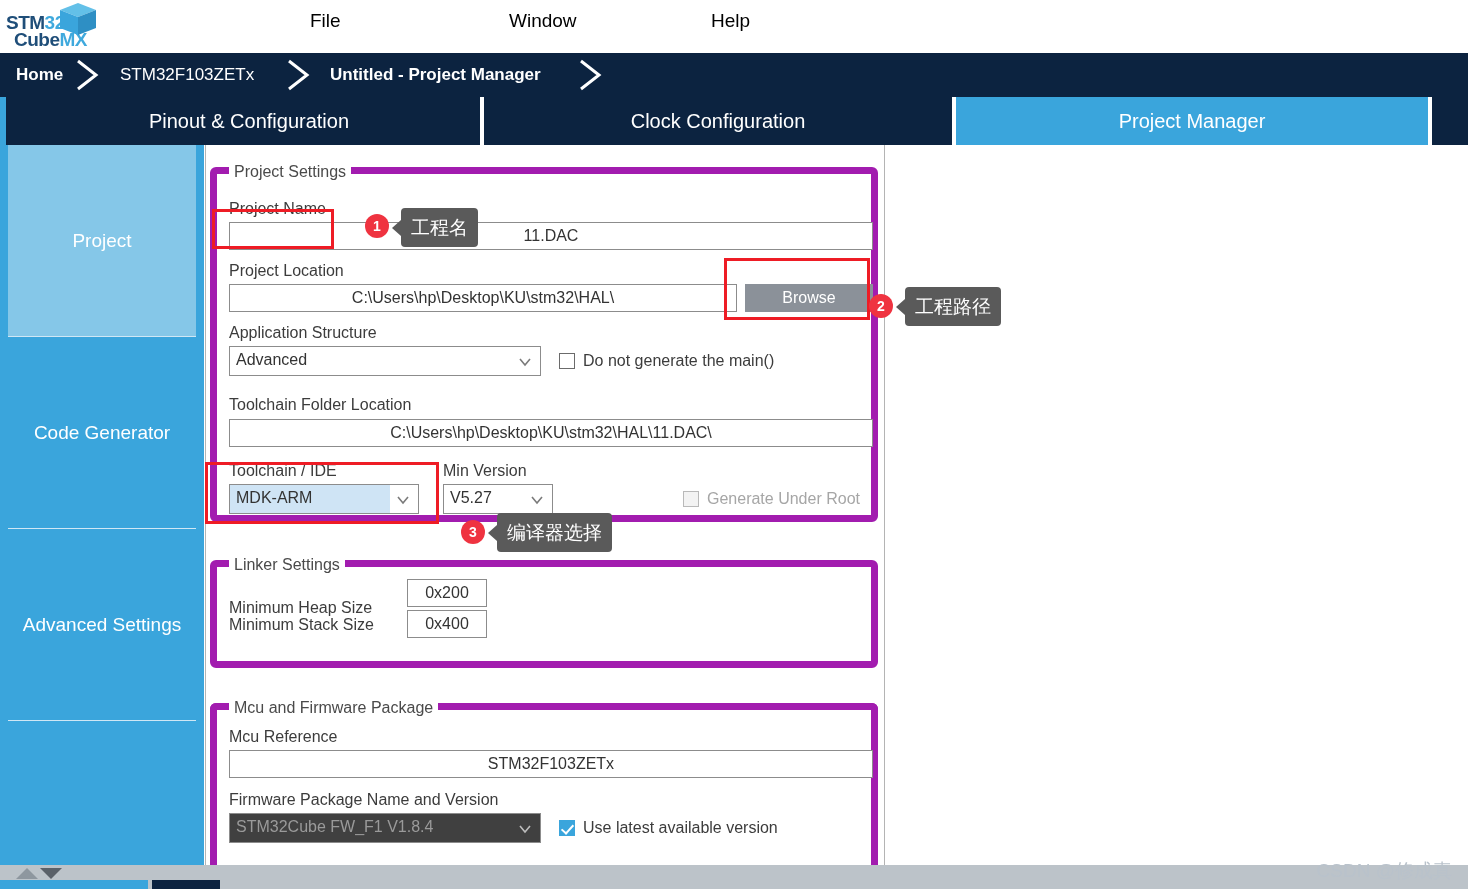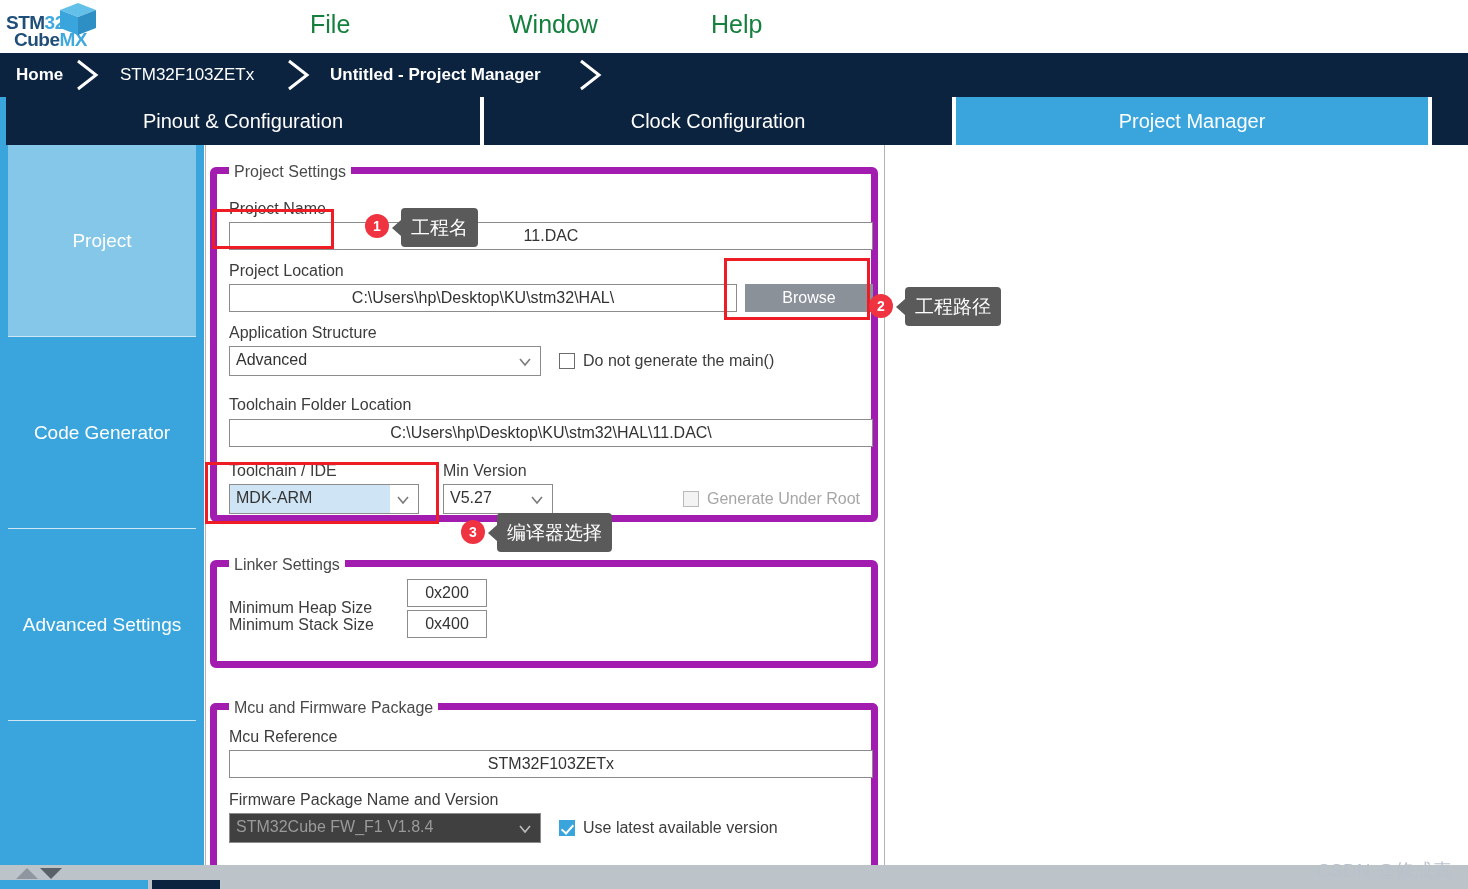--- a/index.html
+++ b/index.html
@@ -20,21 +20,21 @@
   .logo { position:absolute; left:6px; top:2px; width:95px; height:50px; }
   .logo .stm32 { position:absolute; left:0; top:10px; font-size:19px; font-weight:bold; letter-spacing:-0.5px; }
   .logo .stm { color:#1f4e79; }
   .logo .n32 { color:#3fa9dd; }
   .logo .cube { position:absolute; left:8px; top:27px; font-size:19px; font-weight:bold; letter-spacing:-0.5px;}
   .logo .cubetxt { color:#1f4e79; }
   .logo .mx { color:#3fa9dd; }
   .logo .cube3d { position:absolute; left:52px; top:0px; width:40px; height:34px; }
 
   .menuitem {
-    position:absolute; top:10px; font-size:25px; color:#15803d;
+    position:absolute; top:10px; font-size:19px; color:#000000;
     font-family:"Liberation Sans", sans-serif; cursor:default;
   }
   #m-file { left:310px; }
   #m-window { left:509px; }
   #m-help { left:711px; }
 
   
   .breadcrumb {
     position:absolute; left:0; top:53px; width:1468px; height:44px;
     background:#0c2340;
@@ -54,21 +54,21 @@
   #chv2 { left:283px; }
   #chv3 { left:575px; }
 
   
   .tabbar { position:absolute; left:0; top:97px; width:1468px; height:48px; background:#0c2340; }
   .tab {
     position:absolute; top:0; height:48px; line-height:48px; text-align:center;
     color:#ffffff; font-size:20px; background:#0c2340; cursor:default;
   }
   .tab.sel { background:#3aa5dc; }
-  #tab1 { left:6px;   width:474px; }
+  #tab1 { left:12px;   width:474px; }
   #tab2 { left:484px; width:468px; }
   #tab3 { left:956px; width:472px; }
   #tab4 { left:1432px; width:36px; }
   .tabgap1 { position:absolute; left:480px; top:0; width:4px; height:48px; background:#fff; }
   .tabgap2 { position:absolute; left:952px; top:0; width:4px; height:48px; background:#fff; }
   .tabgap3 { position:absolute; left:1428px; top:0; width:4px; height:48px; background:#fff; }
   .tabbar-left-cap { position:absolute; left:0; top:0; width:6px; height:48px; background:#3aa5dc; }
 
   
   .sidebar { position:absolute; left:0; top:145px; width:204px; height:720px; background:#3aa5dc; }

